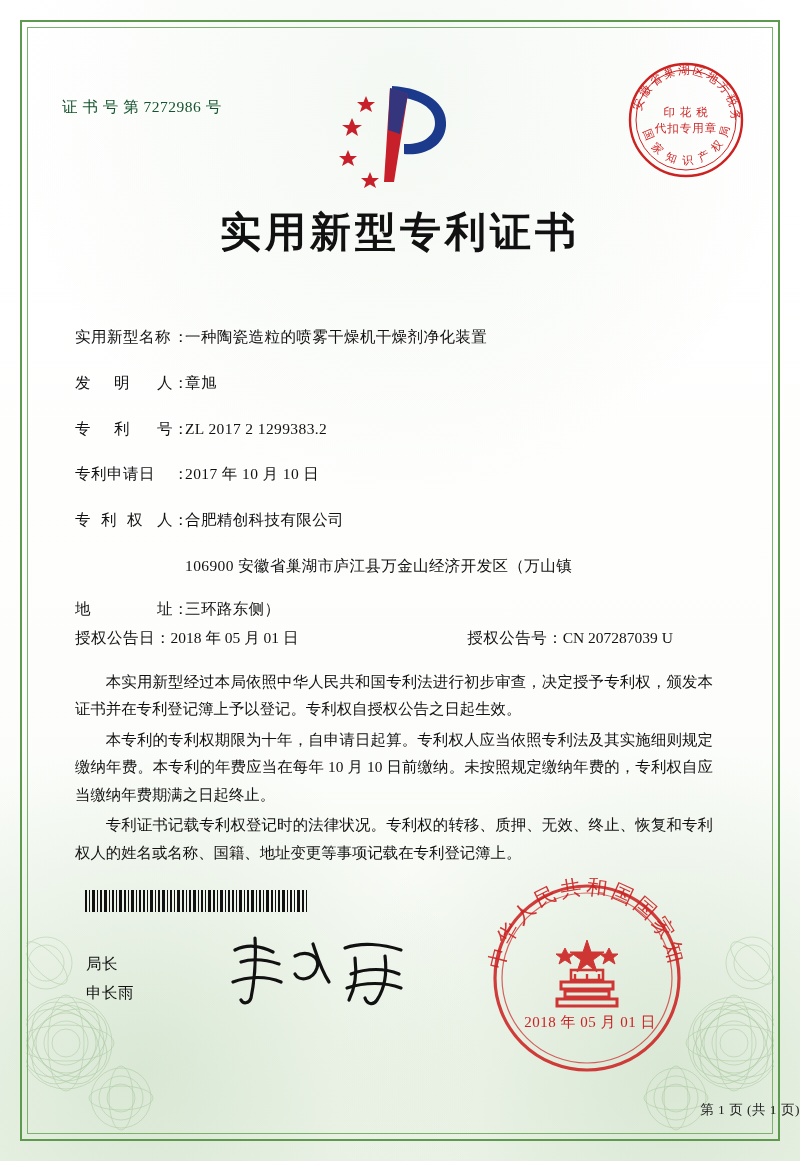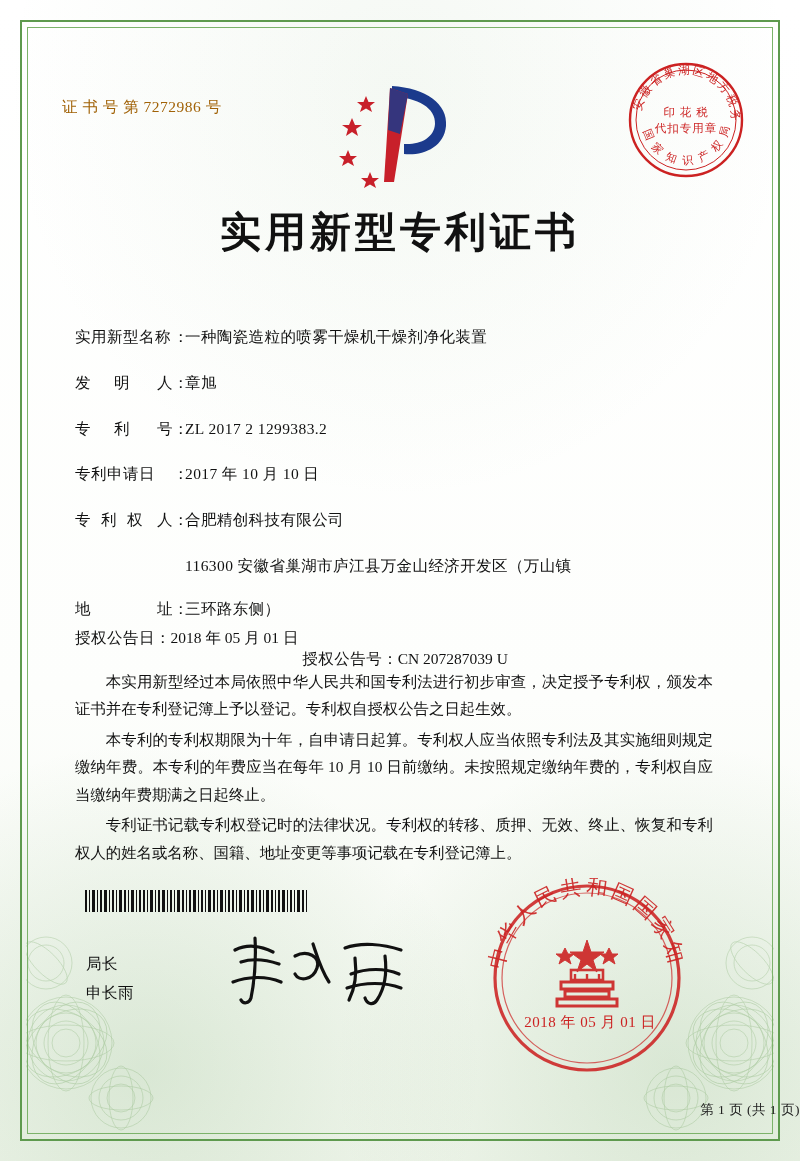--- a/index.html
+++ b/index.html
@@ -59,21 +59,21 @@
     left: 0; top: 0; right: 0; bottom: 0;
   }
 
   
   .cert-no {
     position: absolute;
     left: 62px;
     top: 97px;
     font-size: 15.5px;
     letter-spacing: 0.5px;
-    color: #a16207;
+    color: #14532d;
     white-space: nowrap;
   }
 
   
   .logo {
     position: absolute;
     left: 330px;
     top: 78px;
     width: 130px;
     height: 110px;
@@ -140,21 +140,20 @@
   }
 
   .grant-row {
     position: absolute;
     left: 75px;
     top: 628px;
     width: 660px;
     font-size: 15.5px;
     color: #111;
     display: flex;
-    flex-direction: column;
   }
   .grant-row .left { width: 330px; }
   .grant-row .right { flex: 1; text-align: center; }
   .grant-row .lbl { letter-spacing: 0.5px; }
 
   .paragraphs {
     position: absolute;
     left: 75px;
     top: 668px;
     width: 648px;
@@ -362,21 +361,21 @@
         <div class="field-value">合肥精创科技有限公司</div>
       </div>
 
       <div class="field-row">
         <div class="field-label spread">
           <span>地</span>
           <span>址</span>
         </div>
         <div class="field-colon">：</div>
         <div class="field-value">
-          <span>116300 安徽省巢湖市庐江县万金山经济开发区（万山镇</span>
+          <span>106900 安徽省巢湖市庐江县万金山经济开发区（万山镇</span>
           <span class="line2">三环路东侧）</span>
         </div>
       </div>
 
     </div>
 
     <div class="grant-row">
       <div class="left">
         <span class="lbl">授权公告日</span><span>：</span><span>2018 年 05 月 01 日</span>
       </div>

